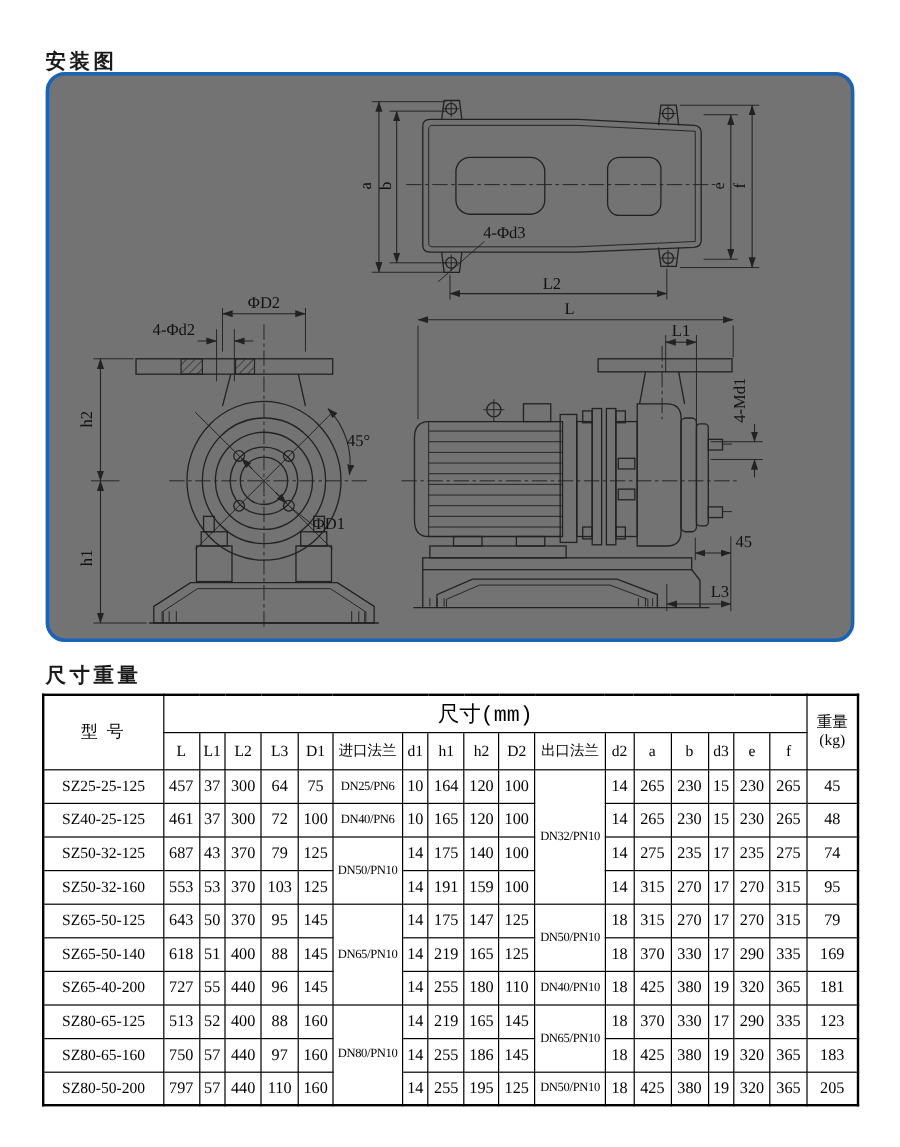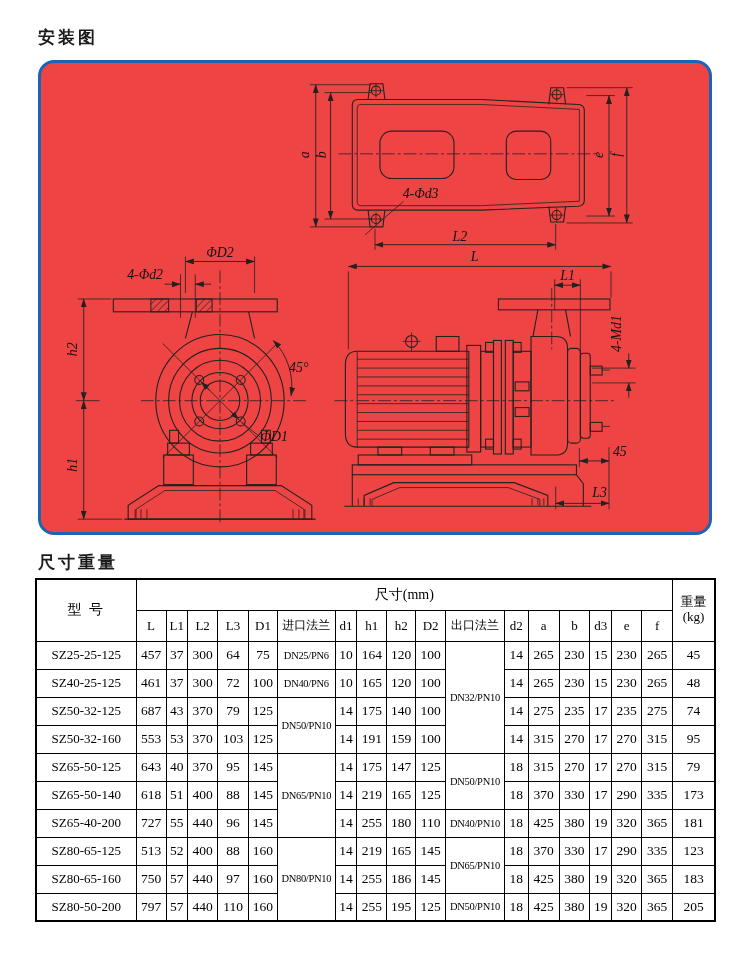--- a/index.html
+++ b/index.html
@@ -4,25 +4,25 @@
 <style>
   html,body { margin:0; padding:0; background:#ffffff; }
   .page {
     position:relative; width:750px; height:956px; background:#fff;
     font-family:"Liberation Sans", sans-serif; color:#111; overflow:hidden;
   }
   .sec-title {
     font-family:"Liberation Sans", sans-serif;
     font-size:17px; font-weight:bold; color:#1a1a1a; letter-spacing:3px;
   }
-  #title-install { position:absolute; left:38px; top:26px; }
+  #title-install { position:absolute; left:38px; top:40px; }
   #title-dims    { position:absolute; left:38px; top:551px;font-family:Liberation Serif, serif; }
   .diagram-box {
     position:absolute; left:38px; top:60px; width:668px; height:469px;
-    border:3px solid #1a63b5; border-radius:16px; background:#ef4444;font-style:italic;
+    border:3px solid #1a63b5; border-radius:16px; background:#737373;
   }
   .diagram-box svg { position:absolute; left:0; top:0; }
 
   
   .ln   { stroke:#222; stroke-width:1.1; fill:none; }
   .thin { stroke:#222; stroke-width:0.8; fill:none; }
   .ctr  { stroke:#222; stroke-width:0.8; fill:none; stroke-dasharray:13 3 3 3; }
   .dim  { stroke:#222; stroke-width:0.9; fill:none; }
   .t    { font-family:"Liberation Serif", serif; font-size:14px; fill:#111; }
   .hat  { fill:url(#hatch); stroke:#222; stroke-width:1; }
@@ -33,21 +33,21 @@
     border-collapse:collapse; table-layout:fixed; width:681px;
     font-family:"Liberation Serif", serif; border:2px solid #000;
   }
   table.spec th, table.spec td {
     border:1px solid #000; text-align:center; vertical-align:middle;
     padding:0; font-weight:normal; color:#000; overflow:hidden;
   }
   table.spec thead tr { height:31px; }
   table.spec tbody tr { height:28px;margin-left:14px; }
   th.model-h { font-size:14px; letter-spacing:2px; }
-  th.group-h { font-size:14px; }
+  th.group-h { font-size:18px;font-family:Liberation Mono, monospace; }
   th.weight-h { font-size:13px; line-height:1.15; }
   th.sub { font-size:13px; }
   th.sub.cn { font-size:12px; }
   td { font-size:13.5px; }
   td.model { font-size:13px; }
   td.flange { font-size:10.5px; letter-spacing:-0.3px; }
 </style>
 </head>
 <body>
 
@@ -422,21 +422,21 @@
             <td>315</td>
             <td>270</td>
             <td>17</td>
             <td>270</td>
             <td>315</td>
             <td>95</td>
           </tr>
           <tr>
             <td class="model">SZ65-50-125</td>
             <td>643</td>
-            <td>40</td>
+            <td>50</td>
             <td>370</td>
             <td>95</td>
             <td>145</td>
             <td rowspan="3" class="flange">DN65/PN10</td>
             <td>14</td>
             <td>175</td>
             <td>147</td>
             <td>125</td>
             <td rowspan="2" class="flange">DN50/PN10</td>
             <td>18</td>
@@ -457,21 +457,21 @@
             <td>14</td>
             <td>219</td>
             <td>165</td>
             <td>125</td>
             <td>18</td>
             <td>370</td>
             <td>330</td>
             <td>17</td>
             <td>290</td>
             <td>335</td>
-            <td>173</td>
+            <td>169</td>
           </tr>
           <tr>
             <td class="model">SZ65-40-200</td>
             <td>727</td>
             <td>55</td>
             <td>440</td>
             <td>96</td>
             <td>145</td>
             <td>14</td>
             <td>255</td>

